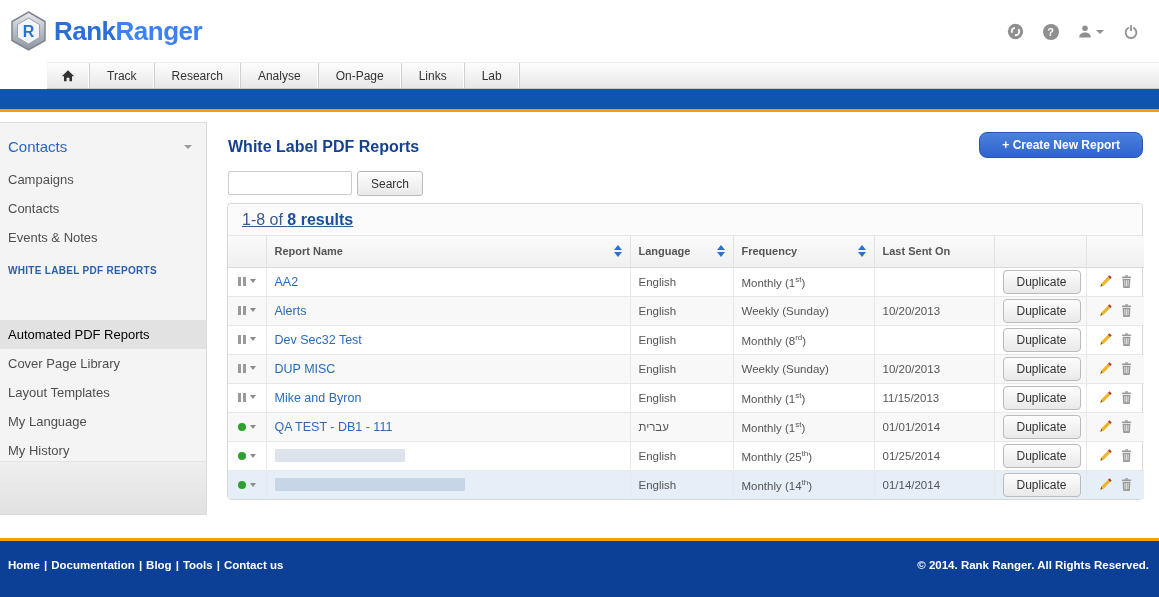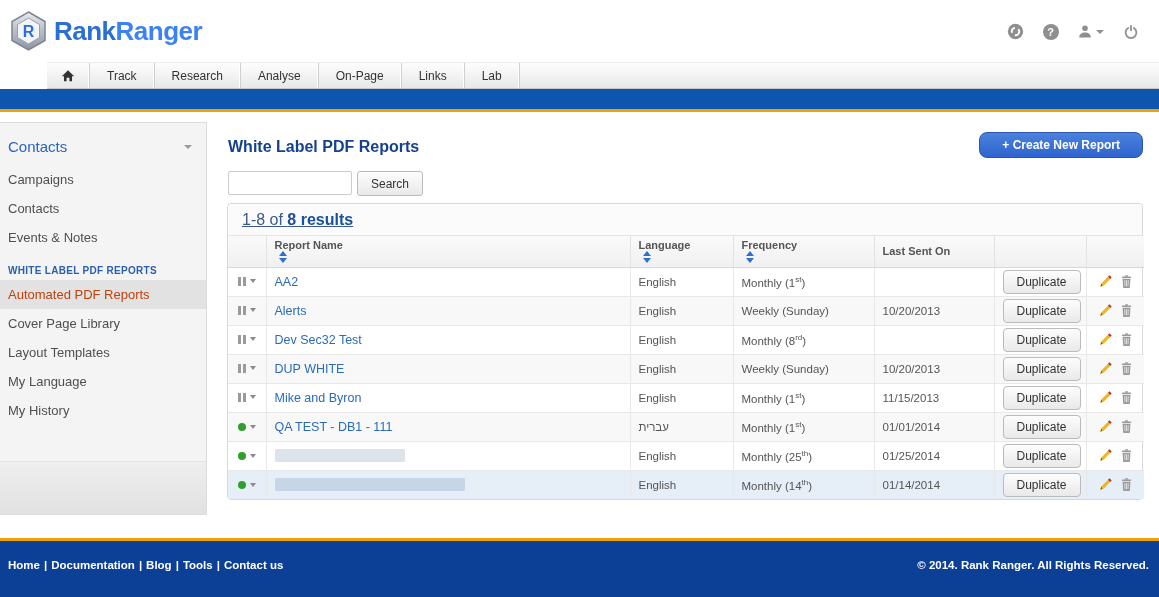--- a/index.html
+++ b/index.html
@@ -29,42 +29,42 @@
   .goldline { position:absolute; top:109px; left:0; width:100%; height:3px; background:#f0a300; }
   
   .sidebar { position:absolute; left:0; top:122px; width:207px; height:393px;
     background:#f4f4f4; border:1px solid #dcdcdc; border-left:none; }
   .sidebar::after { content:""; position:absolute; left:0; right:0; bottom:0; height:52px;
     background:linear-gradient(#efefef,#e1e1e1); border-top:1px solid #e3e3e3; }
   .sidebar-header { display:flex; justify-content:space-between; align-items:center;
     padding:15px 14px 10px 8px; color:#2a65c0; font-size:15px; cursor:pointer; }
   .collapse-caret { width:0; height:0; border-left:4px solid transparent; border-right:4px solid transparent; border-top:4px solid #9a9a9a; }
   .side-item { padding:7px 8px; font-size:13px; color:#4f4f4f; cursor:pointer; }
-  .side-item.selected { background:#e2e2e2; color:#c2410c; }
+  .side-item.selected { background:#e2e2e2; color:#000000;margin-top:40px; }
   .side-heading { padding:13px 8px 4px 8px; font-size:10px; font-weight:bold; color:#2a5fae; letter-spacing:0.3px; }
   
   .main-title { position:absolute; left:228px; top:138px; font-size:16px; font-weight:bold; color:#16418e; }
   .create-btn { position:absolute; right:16px; top:132px; height:26px; padding:0 22px;
     background:linear-gradient(#4a82dc,#2f63cf); border:1px solid #2b55ad; border-radius:8px;
     color:#fff; font-weight:bold; font-size:12px; cursor:pointer; }
   .search-input { position:absolute; left:228px; top:171px; width:124px; height:24px;
     border:1px solid #ccc; border-radius:2px; padding:0 6px; font-size:12px; font-family:inherit; }
   .search-btn { position:absolute; left:357px; top:171px; height:25px; padding:0 13px;
     background:linear-gradient(#fdfdfd,#e9e9e9); border:1px solid #bbb; border-radius:3px;
     font-size:12px; color:#333; cursor:pointer; font-family:inherit; }
   .panel { position:absolute; left:227px; top:203px; width:916px; border:1px solid #d8d8d8;
     border-radius:4px; background:#fff; }
   .results-bar { height:32px; line-height:32px; padding-left:14px; background:#fbfbfb;
     border-bottom:1px solid #e5e5e5; font-size:16px; color:#3a5a8c; border-radius:4px 4px 0 0;text-decoration:underline; }
   .results-bar b { color:#1a4f9c; }
   table { width:100%; border-collapse:collapse; table-layout:fixed; }
   thead th { height:31px; background:linear-gradient(#fafafa,#f0f0f0); border-bottom:1px solid #d8d8d8;
     border-left:1px solid #e3e3e3; color:#555; font-size:11px; text-align:left; padding:0 8px; font-weight:bold; }
   thead th:first-child { border-left:none; }
-  .th-inner { display:flex; justify-content:space-between;flex-direction:column; }
+  .th-inner { display:flex; align-items:center; justify-content:space-between; }
   tbody td { height:29px; border-top:1px solid #e8e8e8; border-left:1px solid #e8e8e8;
     padding:0 8px; color:#555; font-size:11.5px; white-space:nowrap; overflow:hidden; }
   tbody td:first-child { border-left:none; text-align:center; }
   tr.even td { background:#f8f8f8; }
   tr.highlight td { background:#e6eef8; }
   .report-link { color:#2a6bba; text-decoration:none; font-size:12.5px; }
   .redacted { height:13px; background:#dce3ea; border-radius:1px; }
   tr.highlight .redacted { background:#c7d6e6; }
   .freq sup { font-size:8px;text-align:center; }
   .dup-btn { padding:4px 13px; border:1px solid #bbb; border-radius:4px;
@@ -317,21 +317,21 @@
               </svg></span></td>
         </tr>
         <tr class="even">
           <td><span class="status-wrap">
               <span class="pause-bars">
                 <i></i>
                 <i></i>
               </span>
               <span class="status-caret"></span>
             </span></td>
-          <td><a class="report-link" href="#">DUP WHITE</a></td>
+          <td><a class="report-link" href="#">DUP MISC</a></td>
           <td>English</td>
           <td class="freq"><span>Weekly (Sunday)</span></td>
           <td>10/20/2013</td>
           <td class="dup-cell"><button class="dup-btn">Duplicate</button></td>
           <td class="icon-cell"><span class="row-icon"><svg viewBox="0 0 16 16" width="15" height="15">
                 <polygon points="2.5,13.5 3.6,10 10.6,3 13,5.4 6,12.4" fill="#f0b428"></polygon>
                 <polygon points="10.6,3 12.2,1.4 14.6,3.8 13,5.4" fill="#b03a2e"></polygon>
                 <polygon points="2.5,13.5 3.6,10 4.6,12.4" fill="#6e5a1e"></polygon>
               </svg></span><span class="row-icon"><svg viewBox="0 0 16 16" width="15" height="15">
                 <rect x="6.3" y="1.2" width="3.4" height="1.6" rx="0.8" fill="#9a9a9a"></rect>

